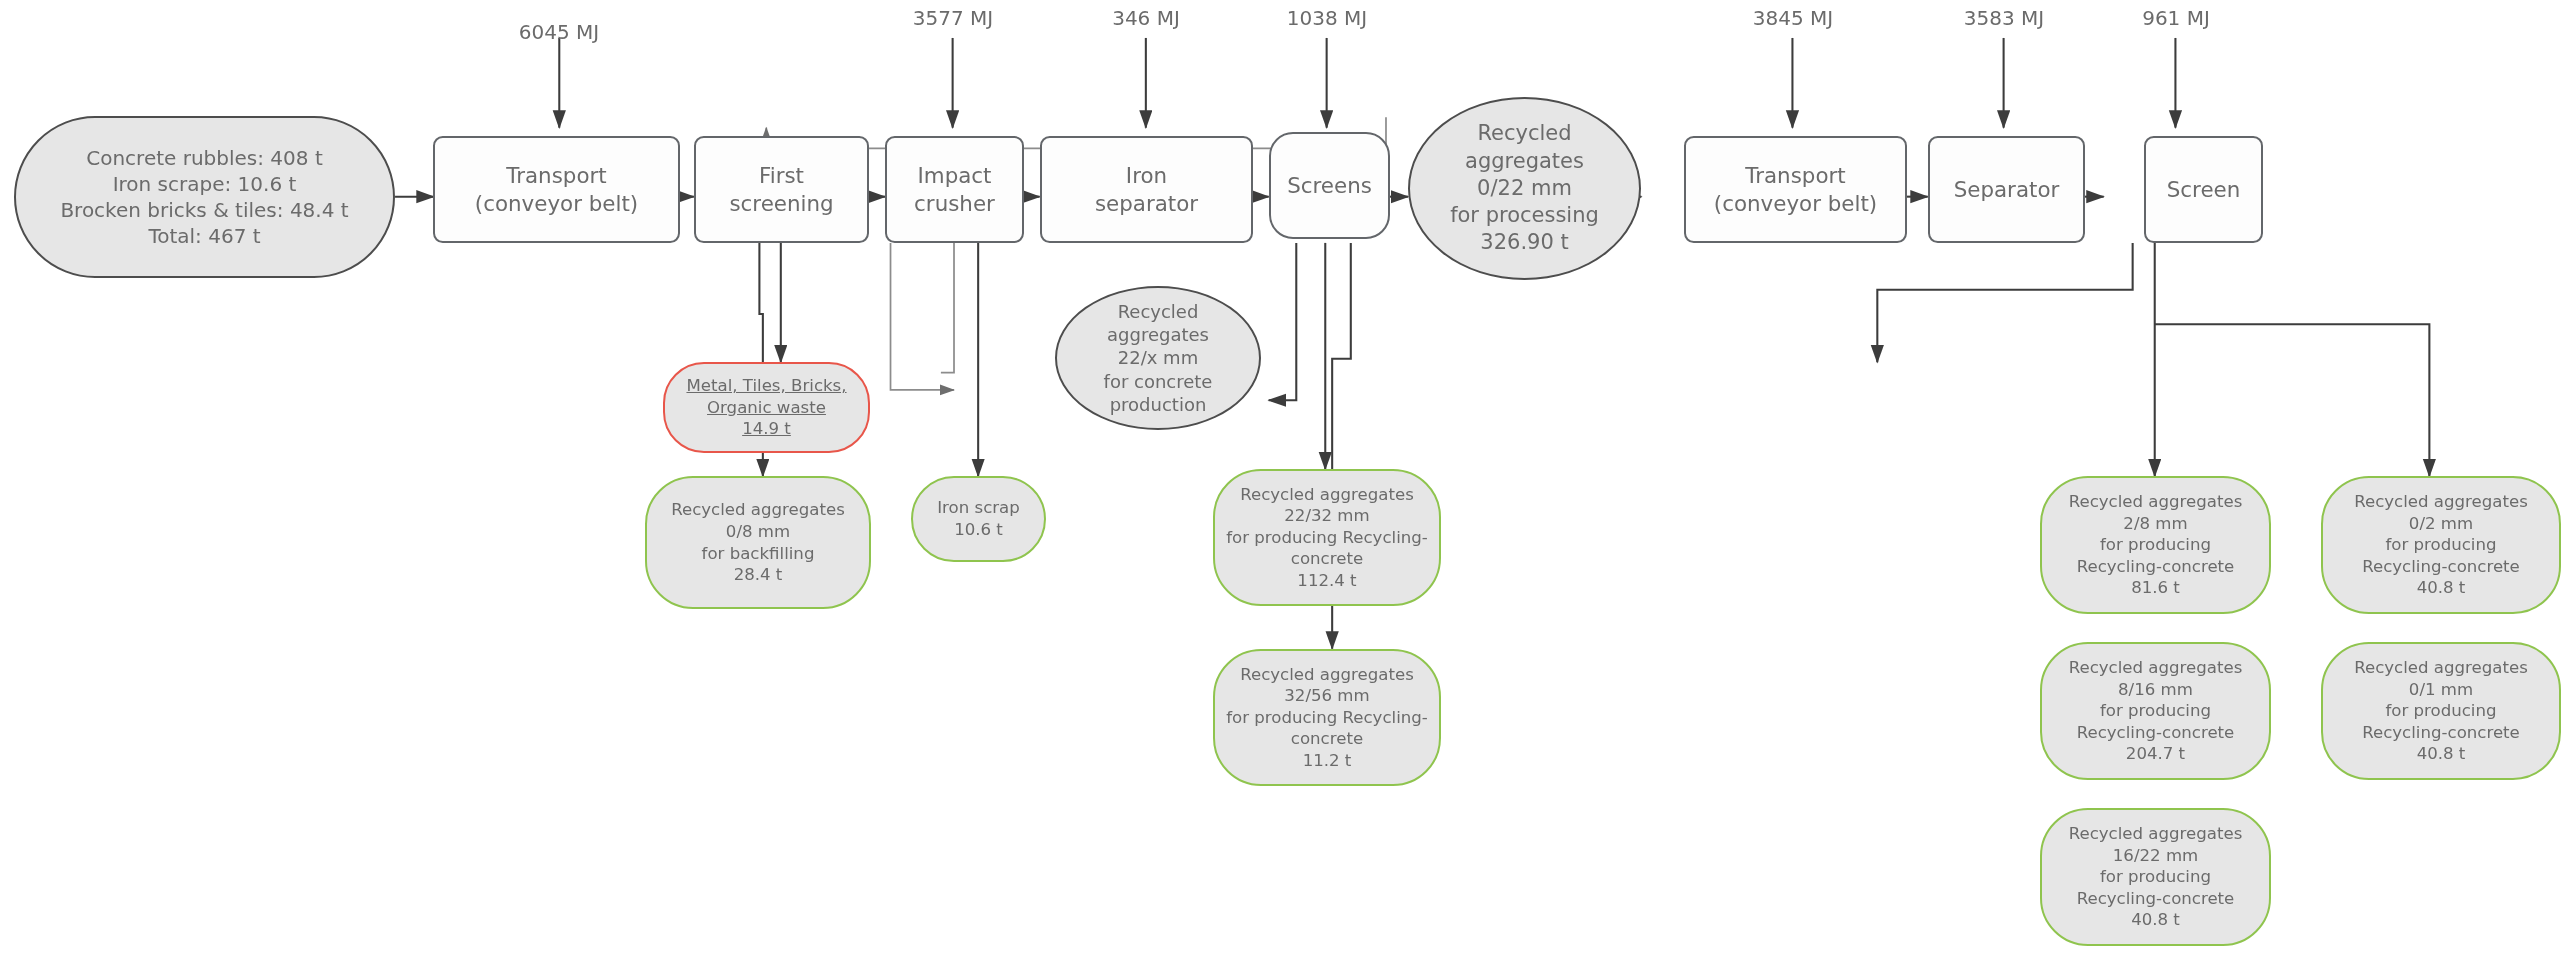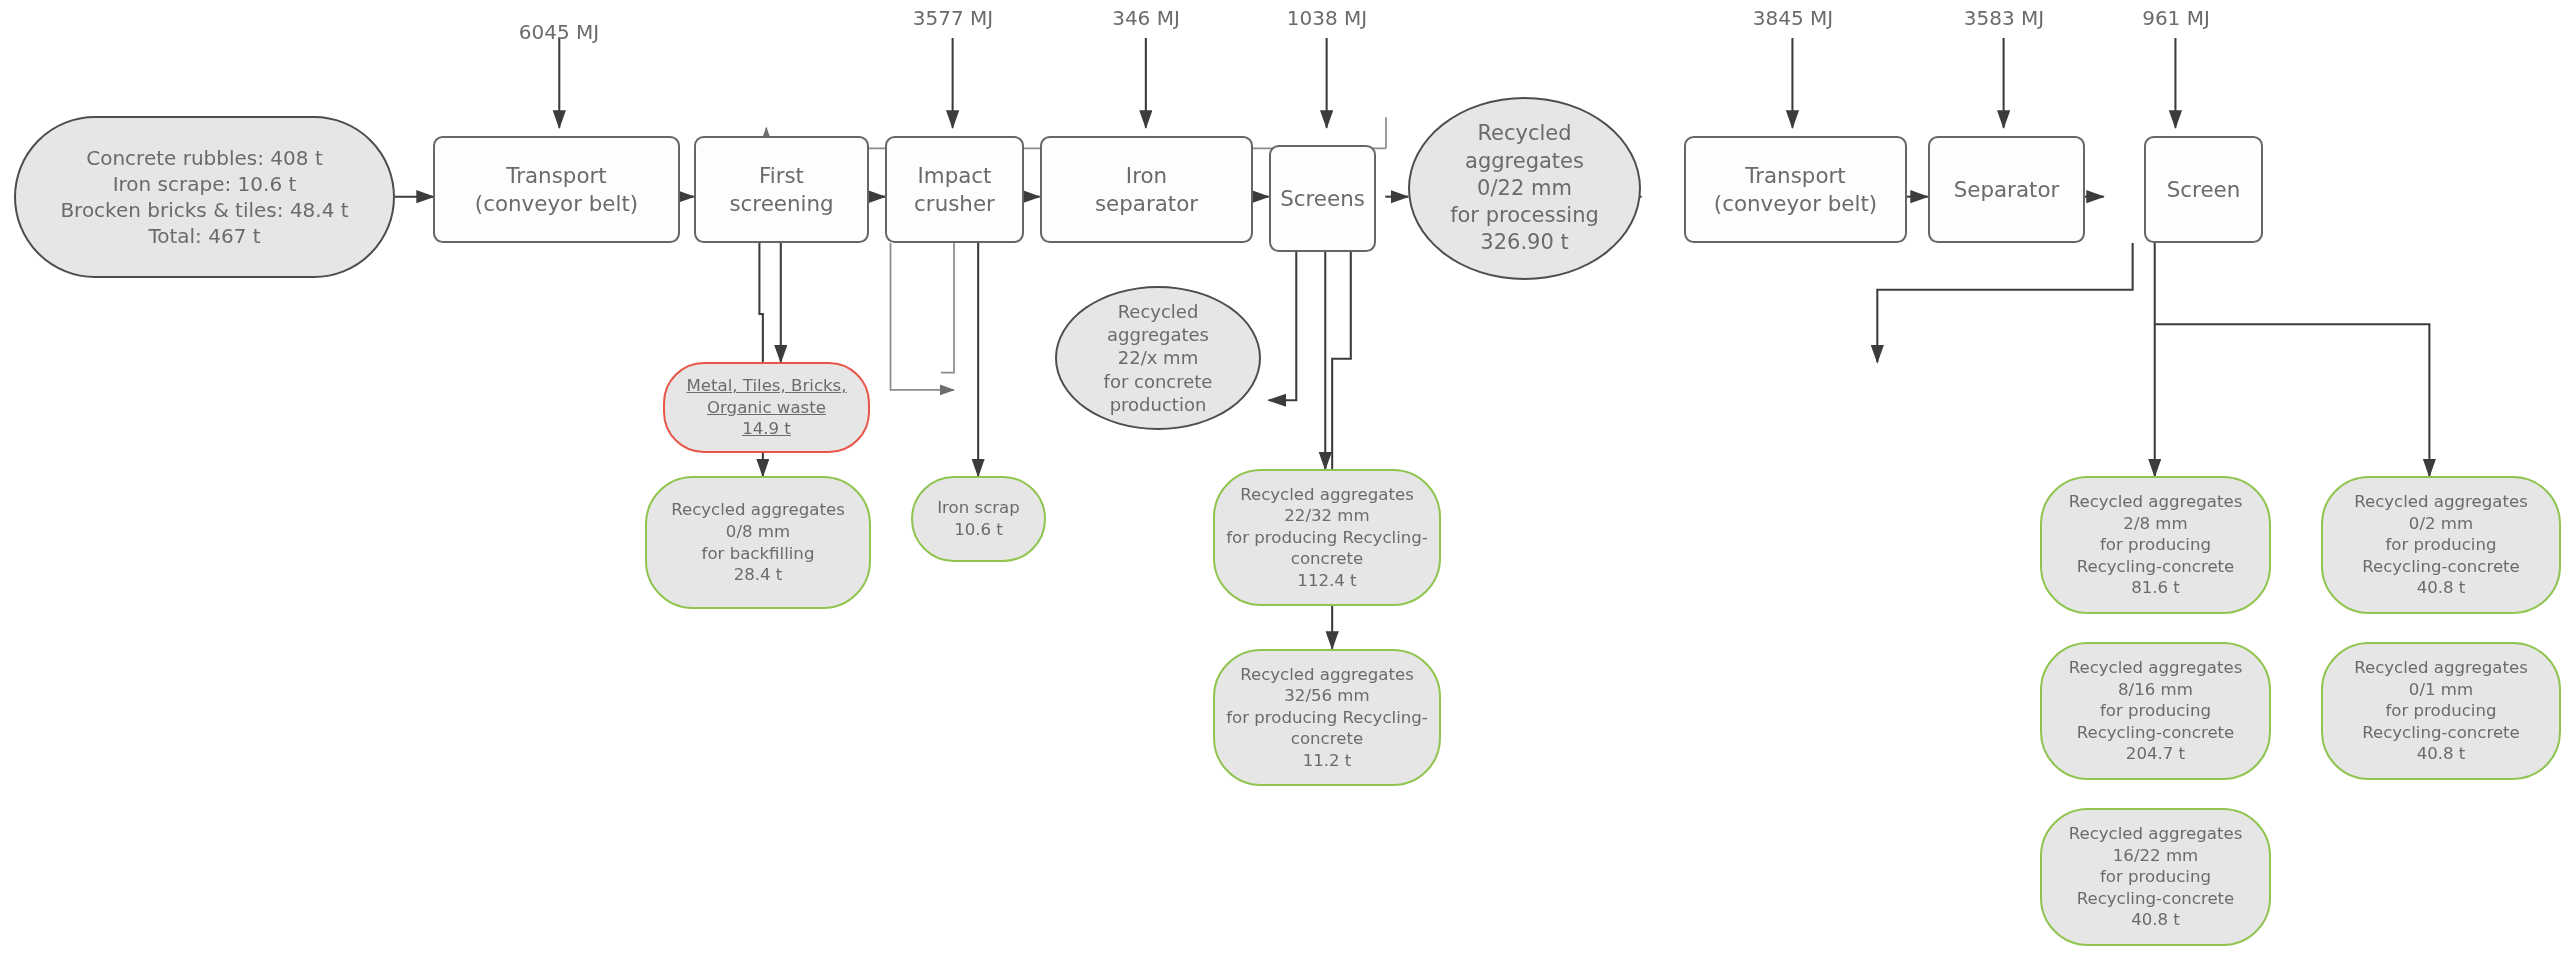--- a/index.html
+++ b/index.html
@@ -116,21 +116,21 @@
 
   <div class="node proc ln" style="left:694px;top:136px;width:175px;height:107px;">First
 screening</div>
 
   <div class="node proc ln" style="left:885px;top:136px;width:139px;height:107px;">Impact
 crusher</div>
 
   <div class="node proc ln" style="left:1040px;top:136px;width:213px;height:107px;">Iron
 separator</div>
 
-  <div class="node proc ln" style="left:1269px;top:145px;width:107px;height:107px;">Screens</div>
+  <div class="node proc ln" style="left:1269px;top:132px;width:121px;height:107px;border-radius:24px;">Screens</div>
 
   <div class="node proc ln" style="left:1684px;top:136px;width:223px;height:107px;">Transport
 (conveyor belt)</div>
 
   <div class="node proc ln" style="left:1928px;top:136px;width:157px;height:107px;">Separator</div>
 
   <div class="node proc ln" style="left:2104px;top:136px;width:119px;height:107px;margin-left:40px;">Screen</div>
 
   <div class="node store ln" style="left:1408px;top:97px;width:233px;height:183px;border-radius:50%;font-size:21px;">Recycled
 aggregates

